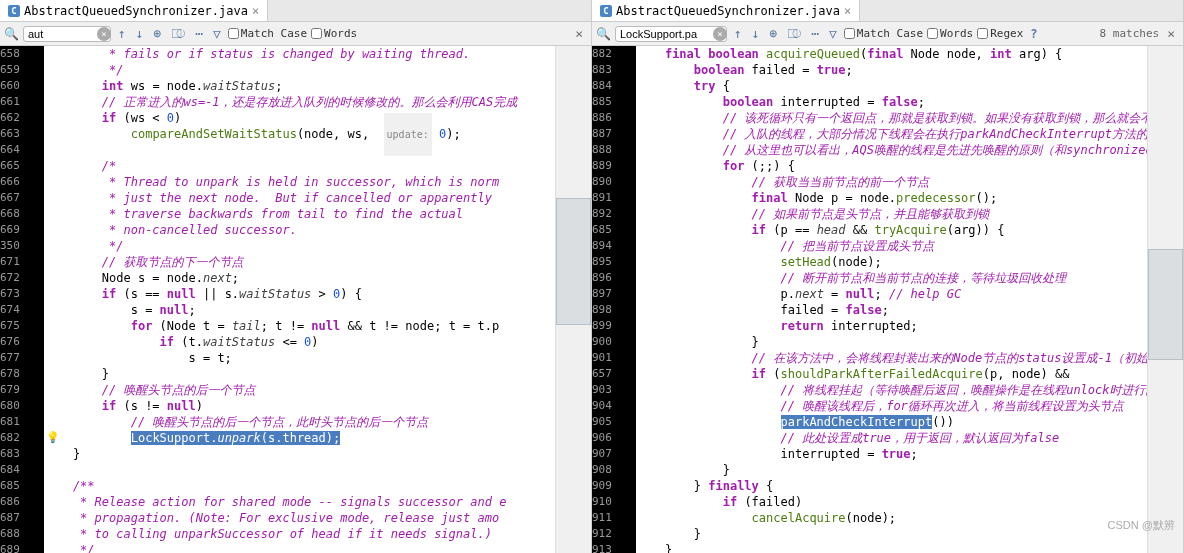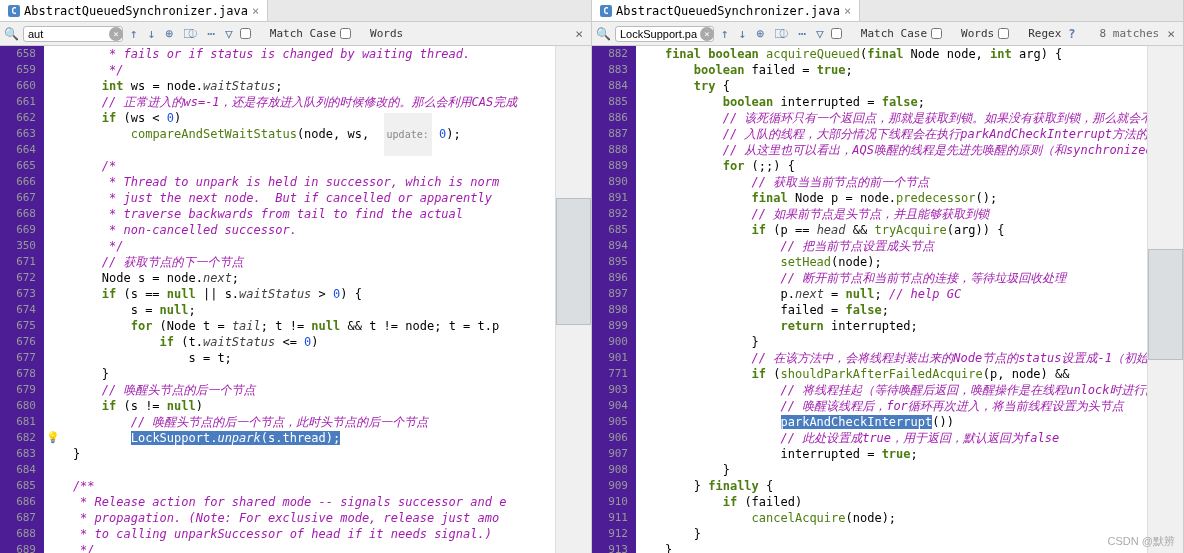--- a/index.html
+++ b/index.html
@@ -6,44 +6,44 @@
 body { font-family: "Consolas", "Monaco", monospace; font-size: 12px; background: #f5f5f5; overflow: hidden; }
 .container { display: flex; width: 1184px; height: 553px; }
 .pane { flex: 1; display: flex; flex-direction: column; background: #fff; border-right: 1px solid #ccc; position: relative; overflow: hidden; }
 .tabs { display: flex; background: #e8e8e8; border-bottom: 1px solid #ccc; height: 22px; align-items: center; }
 .tab { display: flex; align-items: center; padding: 2px 8px; background: #fff; border-right: 1px solid #ccc; gap: 4px; height: 100%; }
 .tab-icon { width: 12px; height: 12px; border-radius: 2px; display: inline-flex; align-items: center; justify-content: center; font-size: 9px; font-weight: bold; color: #fff; }
 .tab-icon.java { background: #4a86c7; }
 .tab-close { color: #888; font-size: 12px; cursor: pointer; }
 .searchbar { display: flex; align-items: center; background: #f0f0f0; border-bottom: 1px solid #ccc; height: 24px; padding: 0 4px; gap: 4px; }
 .search-icon { color: #666; font-size: 12px; }
-.search-input { border: 1px solid #bbb; border-radius: 3px; padding: 1px 16px 1px 4px; font-size: 11px; width: 100px; background: #fff; }
+.search-input { border: 1px solid #bbb; border-radius: 3px; padding: 1px 16px 1px 4px; font-size: 11px; width: 88px; background: #fff; }
 .clear-btn { width: 14px; height: 14px; border-radius: 50%; background: #aaa; color: #fff; font-size: 9px; display: inline-flex; align-items: center; justify-content: center; cursor: pointer; margin-left: -18px; z-index: 1; position: relative; }
 .nav-btn { color: #5a7ca8; cursor: pointer; font-size: 13px; padding: 0 3px; }
-.chk { display: flex; align-items: center; gap: 19px; font-size: 11px; color: #333; }
+.chk { display: flex; align-items: center; gap: 2px; font-size: 11px; color: #333; }
 .chk input { width: 11px; height: 11px; }
 .qmark { color: #5a7ca8; font-weight: bold; padding: 0 3px; }
 .matches { color: #666; font-size: 11px; margin-left: auto; }
 .close-x { color: #666; cursor: pointer; font-size: 13px; padding: 0 4px; }
 .code-area { flex: 1; display: flex; overflow: hidden; background: #fff; position: relative; }
-.gutter { width: 44px; text-align: right; padding-right: 8px; color: #999; font-size: 11px; line-height: 16px; user-select: none; background: #4c1d95; }
+.gutter { width: 44px; text-align: left; padding-right: 8px; color: #999; font-size: 11px; line-height: 16px; user-select: none; background: #000000; }
 .gutter .ln { height: 16px; }
 .code { flex: 1; font-size: 12px; line-height: 16px; white-space: pre; overflow: hidden; }
 .code .line { height: 16px; }
 .minimap { width: 36px; background: #f0f0f0; border-left: 1px solid #ddd; position: relative; }
 .minimap-thumb { position: absolute; width: 100%; background: rgba(100,120,140,0.15); border: 1px solid rgba(100,120,140,0.3); }
-.c-kw { color: #4d7c0f; font-weight: bold; }
+.c-kw { color: #a21caf; font-weight: bold; }
 .c-cm { color: #a21caf; font-style: italic; }
 .c-fn { color: #4d7c0f; }
 .c-num { color: #1750eb; }
 .c-field { color: #404040; font-style: italic; }
 .sel { background: #4a7dbf; color: #fff; }
 .ann { color: #888; background: #f0f0f0; padding: 16px 3px; font-size: 10px; }
 .bulb { position: absolute; left: 46px; color: #c9a52e; font-size: 11px; }
-.watermark { position: absolute; bottom: 4px; right: 8px; color: #aaa; font-size: 11px; z-index: 10; font-family: sans-serif; text-align: center; }
+.watermark { position: absolute; bottom: 20px; right: 8px; color: #aaa; font-size: 11px; z-index: 10; font-family: sans-serif; text-align: center; }
 </style>
 </head>
 <body>
 
 <div class="container">
 
   <div class="pane">
     <div class="tabs">
       <div class="tab">
         <span class="tab-icon java">C</span>
@@ -116,21 +116,21 @@
   <div class="pane">
     <div class="tabs">
       <div class="tab">
         <span class="tab-icon java">C</span>
         <span>AbstractQueuedSynchronizer.java</span>
         <span class="tab-close">×</span>
       </div>
     </div>
     <div class="searchbar">
       <span class="search-icon">🔍</span>
-      <input class="search-input" style="width: 99px;" value="LockSupport.pa">
+      <input class="search-input" style="width: 112px;" value="LockSupport.pa">
       <span class="clear-btn">×</span>
       <span class="nav-btn">↑</span>
       <span class="nav-btn">↓</span>
       <span class="nav-btn">⊕</span>
       <span class="nav-btn">⎄</span>
       <span class="nav-btn">⋯</span>
       <span class="nav-btn">▽</span>
       <label class="chk">
           <input type="checkbox" style="">
           <span>Match Case</span>
@@ -162,21 +162,21 @@
           <div class="ln">892</div>
           <div class="ln">685</div>
           <div class="ln">894</div>
           <div class="ln">895</div>
           <div class="ln">896</div>
           <div class="ln">897</div>
           <div class="ln">898</div>
           <div class="ln">899</div>
           <div class="ln">900</div>
           <div class="ln">901</div>
-          <div class="ln">771</div>
+          <div class="ln">657</div>
           <div class="ln">903</div>
           <div class="ln">904</div>
           <div class="ln">905</div>
           <div class="ln">906</div>
           <div class="ln">907</div>
           <div class="ln">908</div>
           <div class="ln">909</div>
           <div class="ln">910</div>
           <div class="ln">911</div>
           <div class="ln">912</div>

